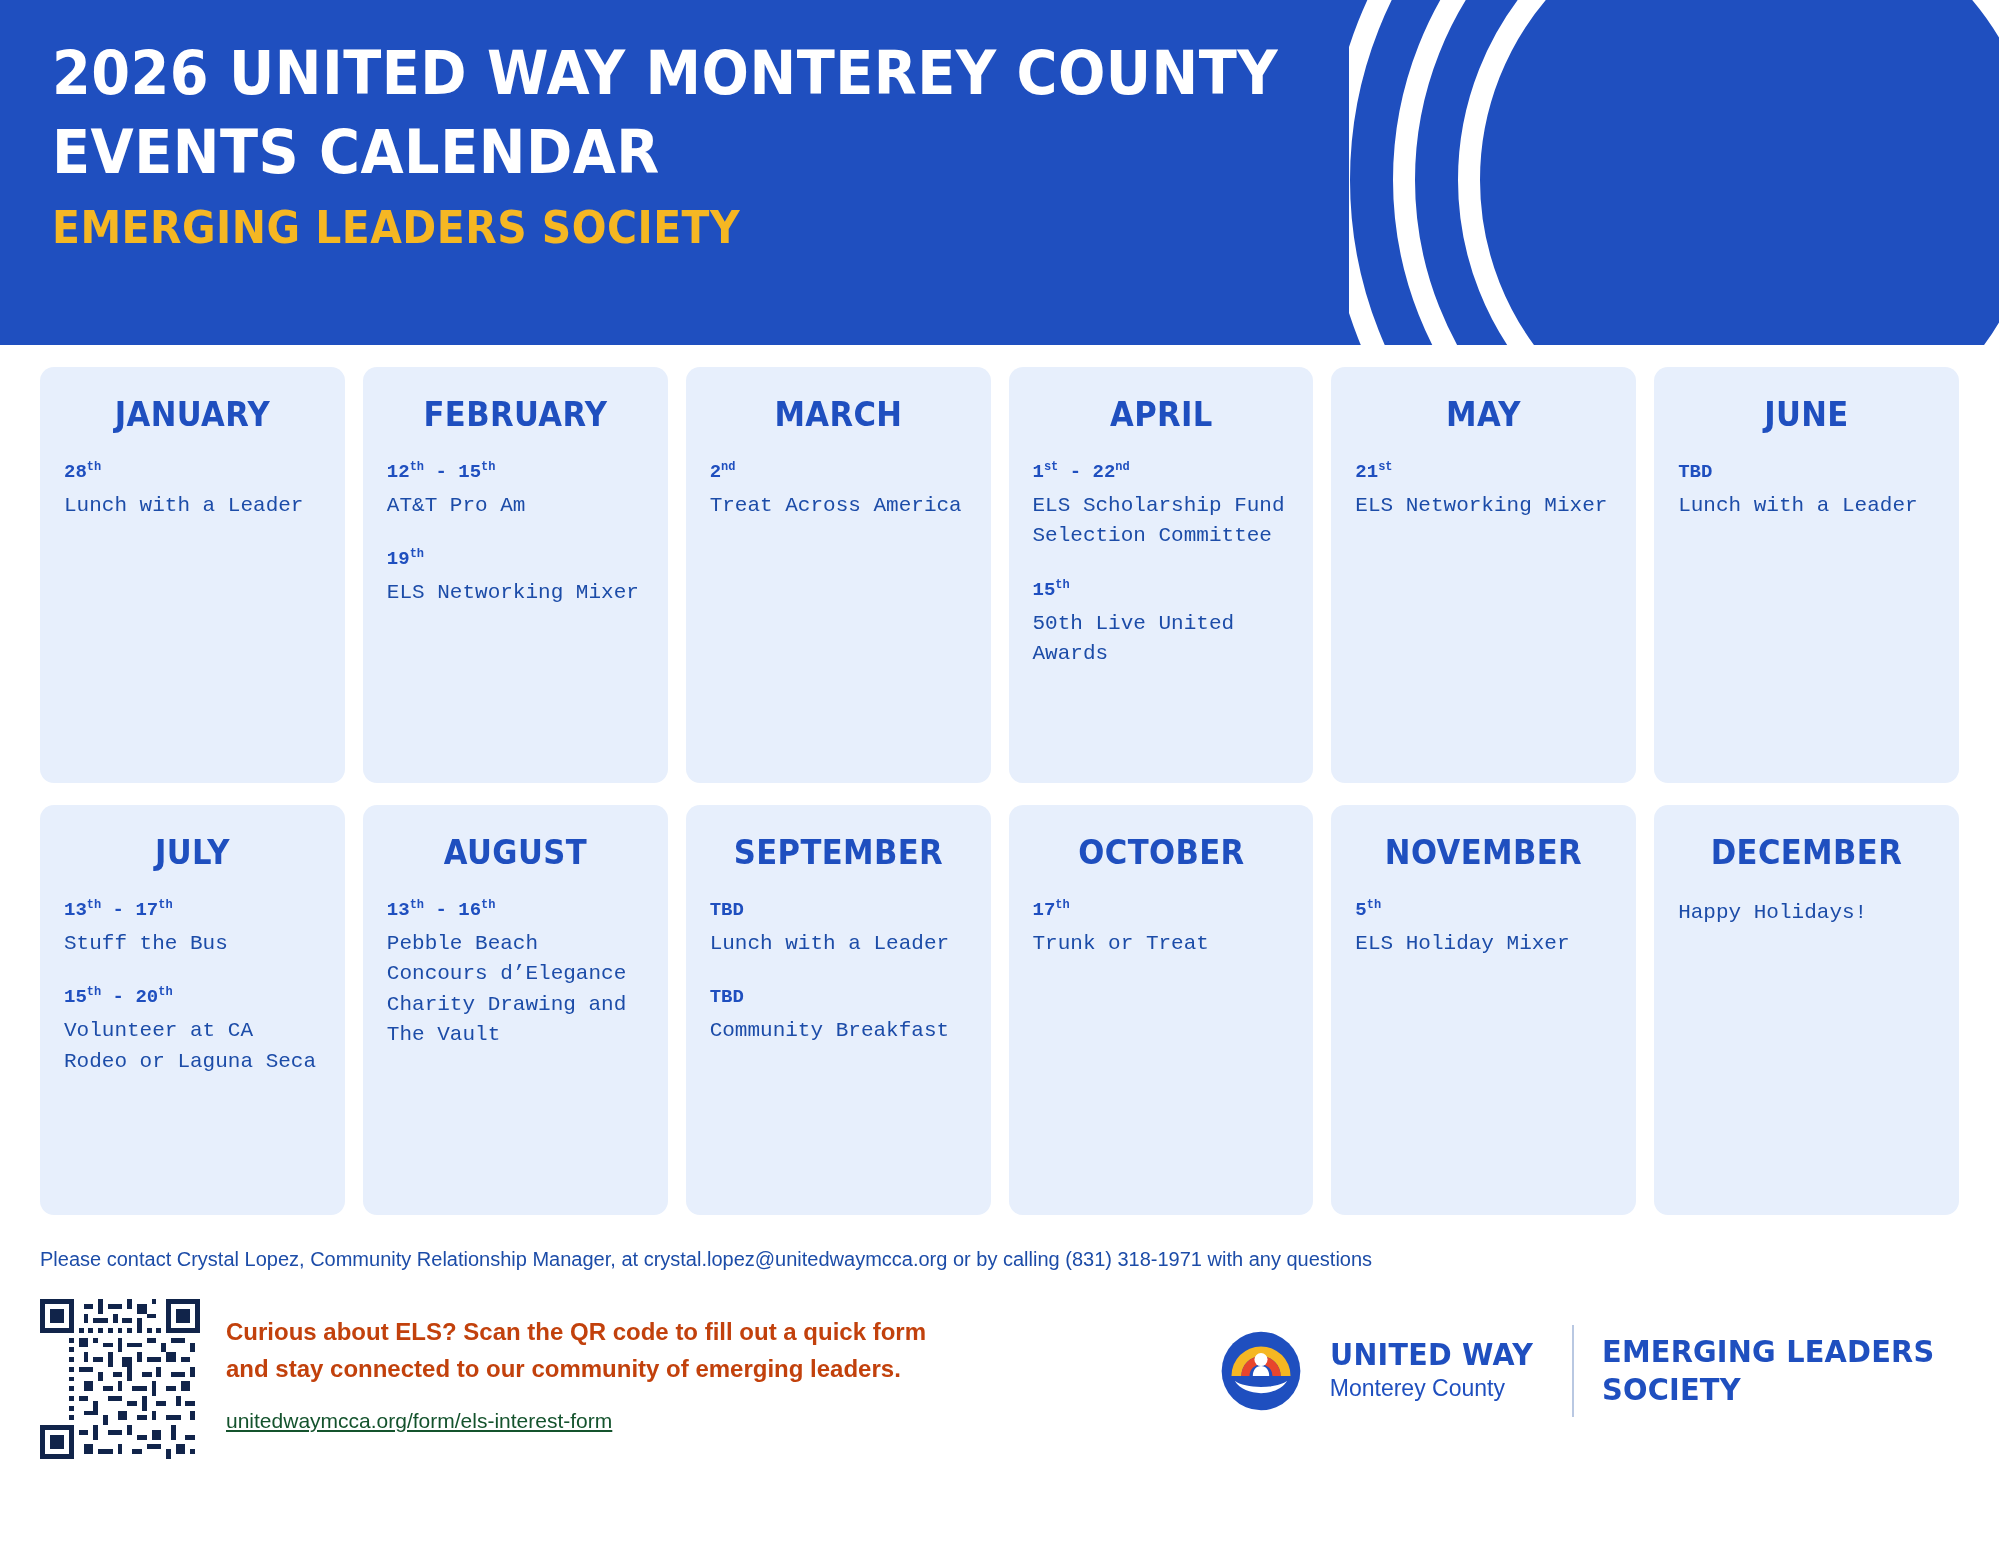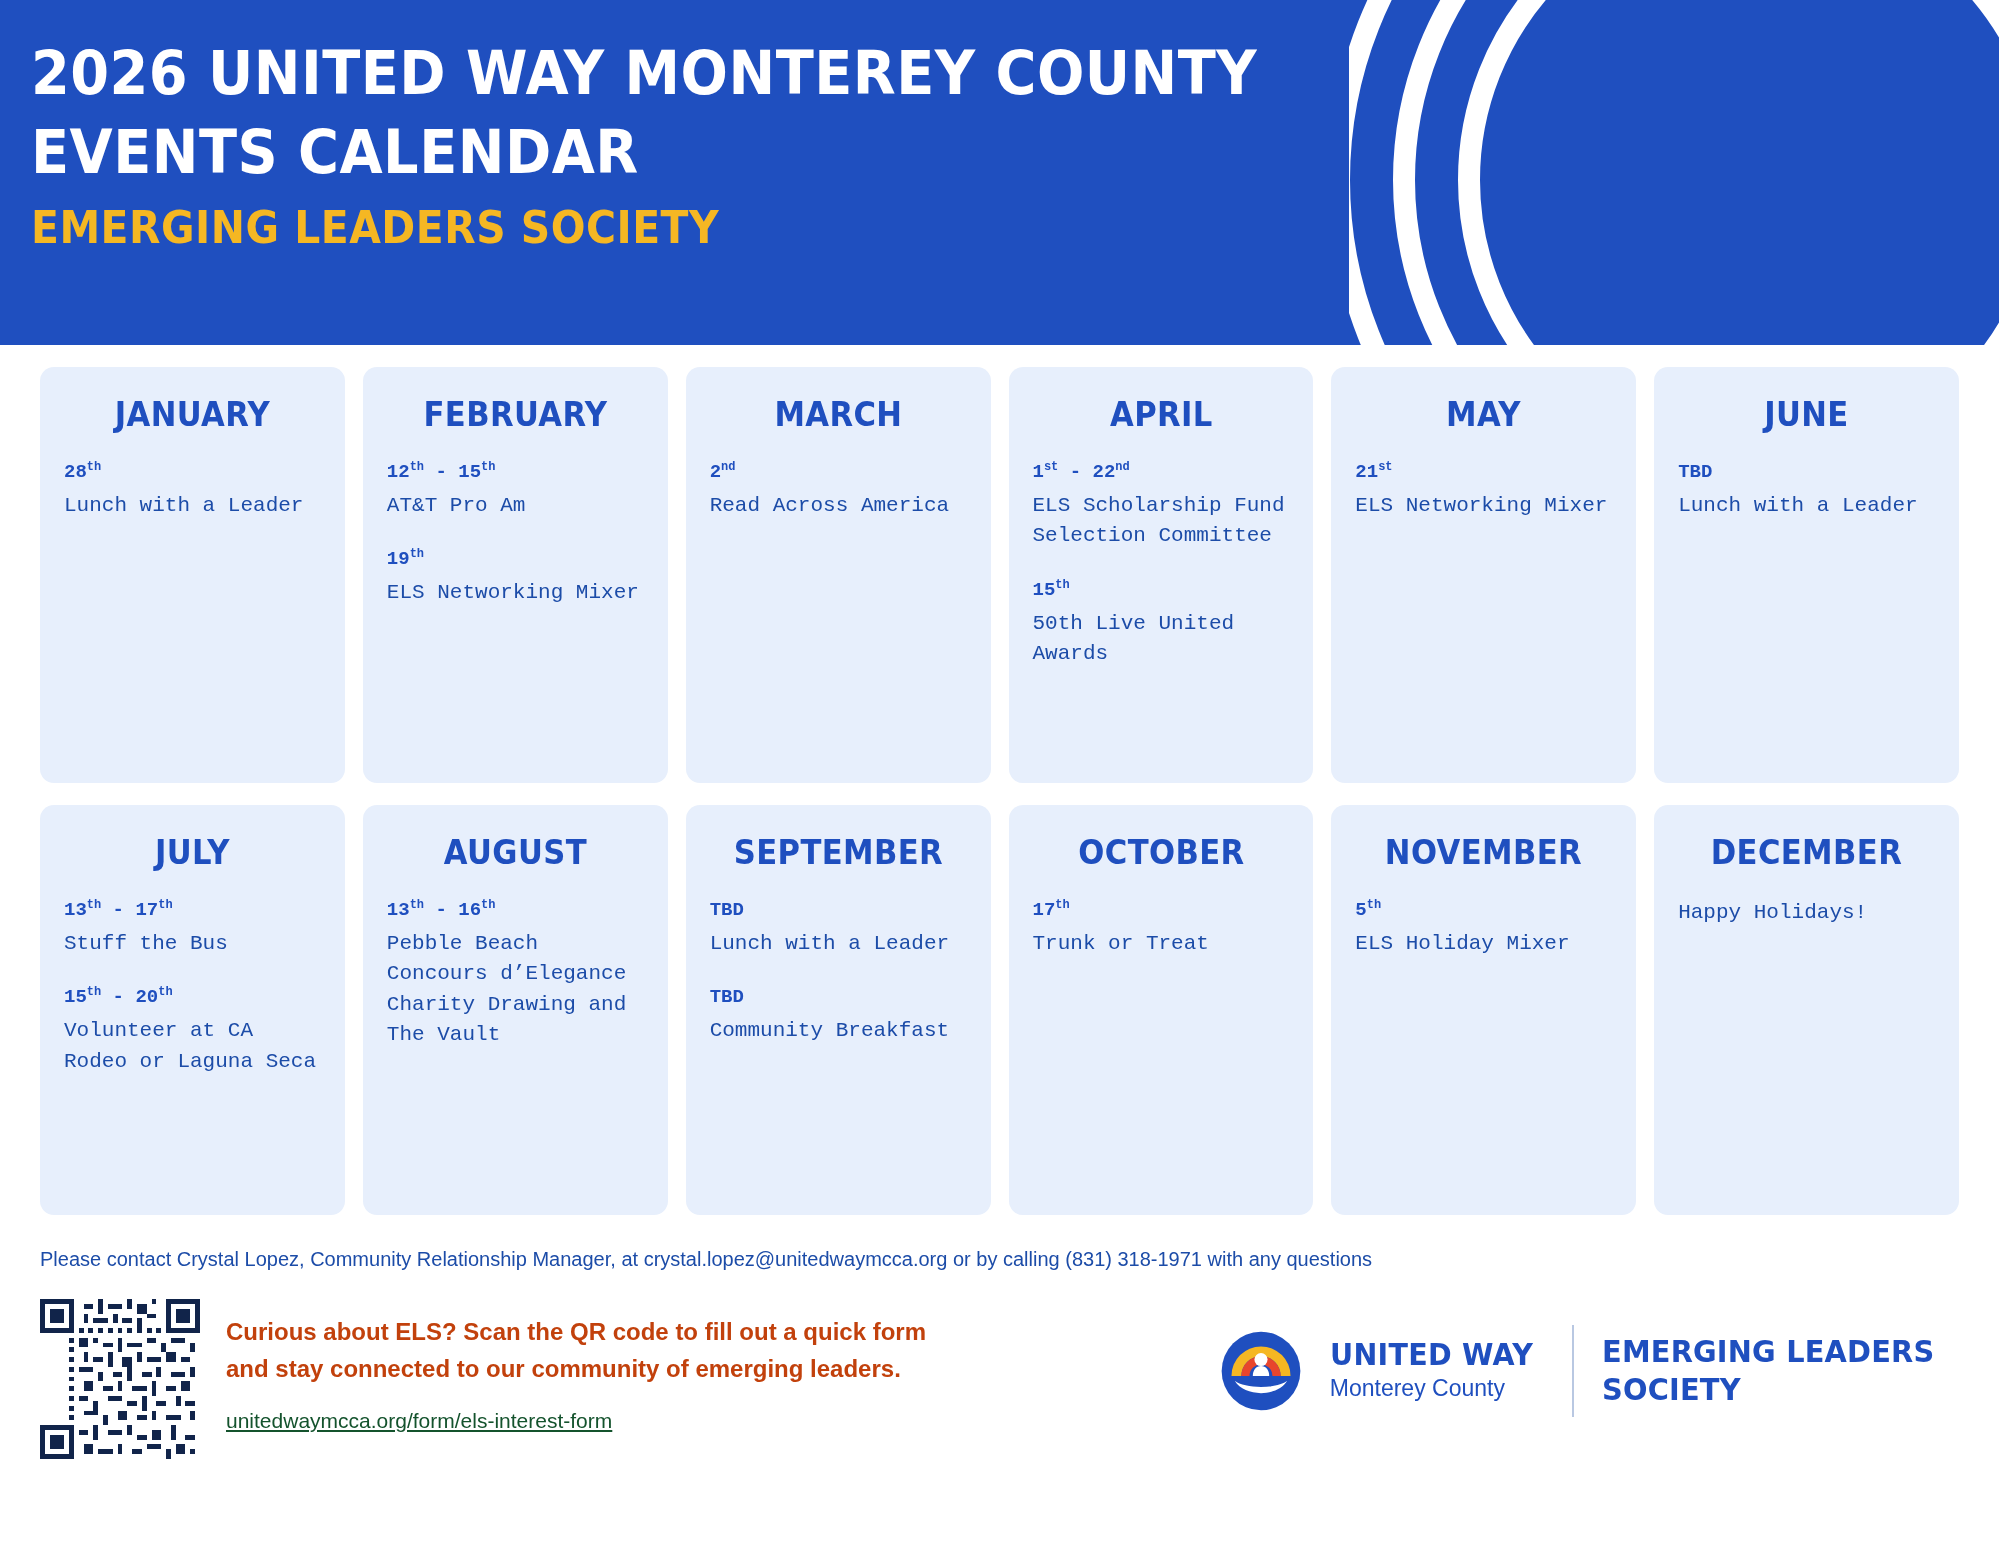--- a/index.html
+++ b/index.html
@@ -19,21 +19,21 @@
   
   .header {
     position: relative;
     width: 100%;
     height: 345px;
     background: #1F4FBF;
     overflow: hidden;
   }
   .header-inner {
     position: absolute;
-    left: 31px;
+    left: 52px;
     top: 34px;
     z-index: 3;
   }
   .title-line {
     color: #ffffff;
     font-family: "DejaVu Sans", sans-serif;
     font-weight: bold;
     font-size: 60px;
     letter-spacing: 0.5px;
     line-height: 1.32;
@@ -195,21 +195,21 @@
       <div class="entry">
         <div class="entry-date"><span>19</span><sup>th</sup></div>
         <div class="entry-desc">ELS Networking Mixer</div>
       </div>
     </div>
 
     <div class="month-card">
       <div class="month-name">MARCH</div>
       <div class="entry">
         <div class="entry-date"><span>2</span><sup>nd</sup></div>
-        <div class="entry-desc">Read Across America</div>
+        <div class="entry-desc">Treat Across America</div>
       </div>
     </div>
 
     <div class="month-card">
       <div class="month-name">APRIL</div>
       <div class="entry">
         <div class="entry-date"><span>1</span><sup>st</sup> - <span>22</span><sup>nd</sup></div>
         <div class="entry-desc">ELS Scholarship Fund Selection Committee</div>
       </div>
       <div class="entry">

